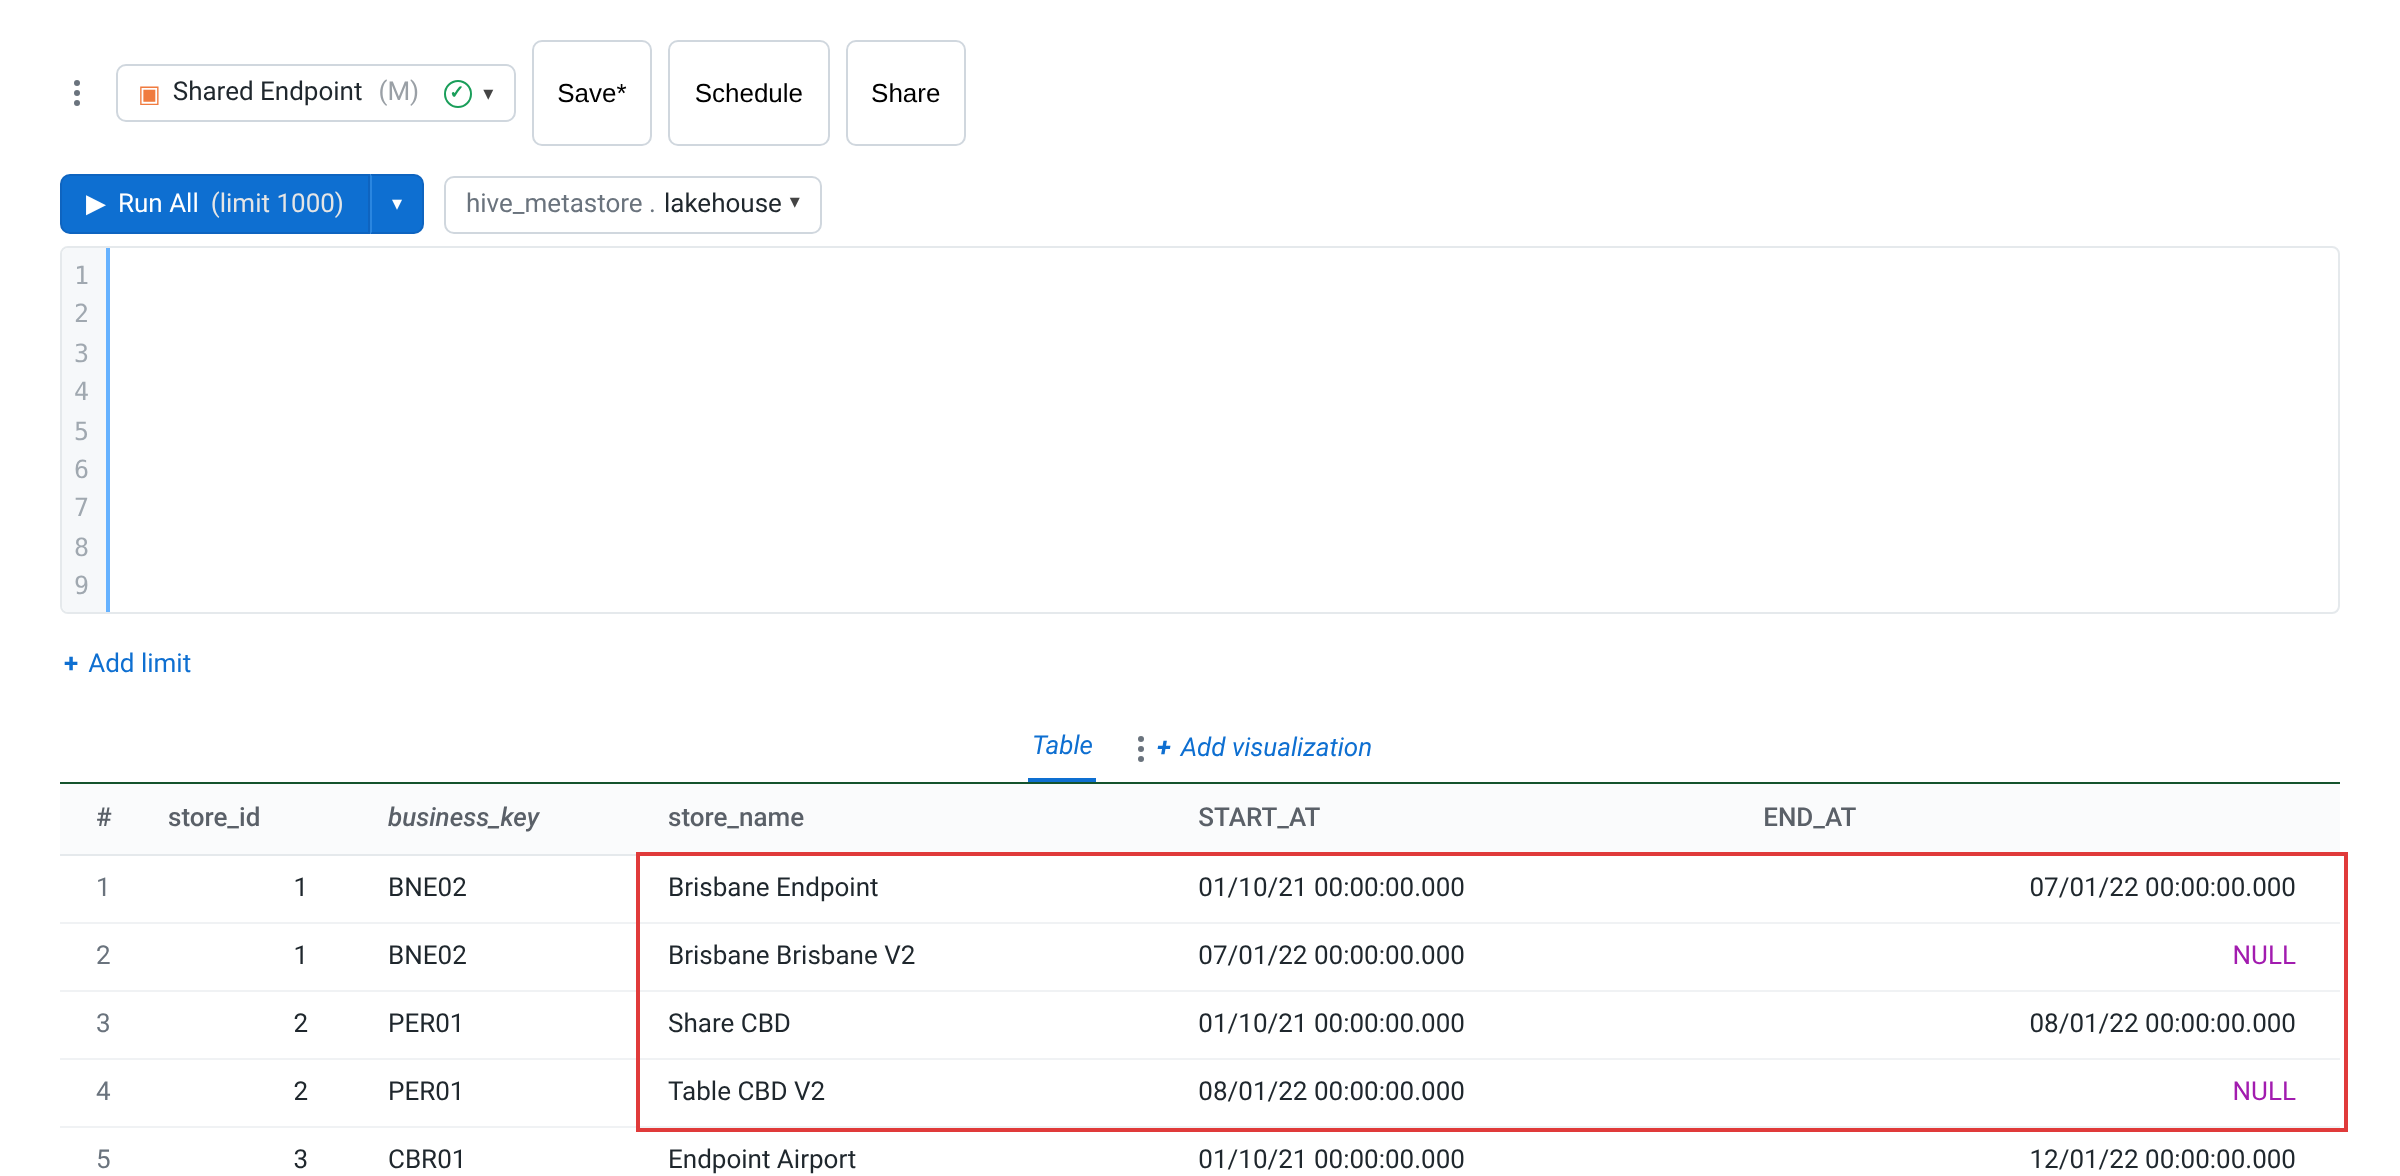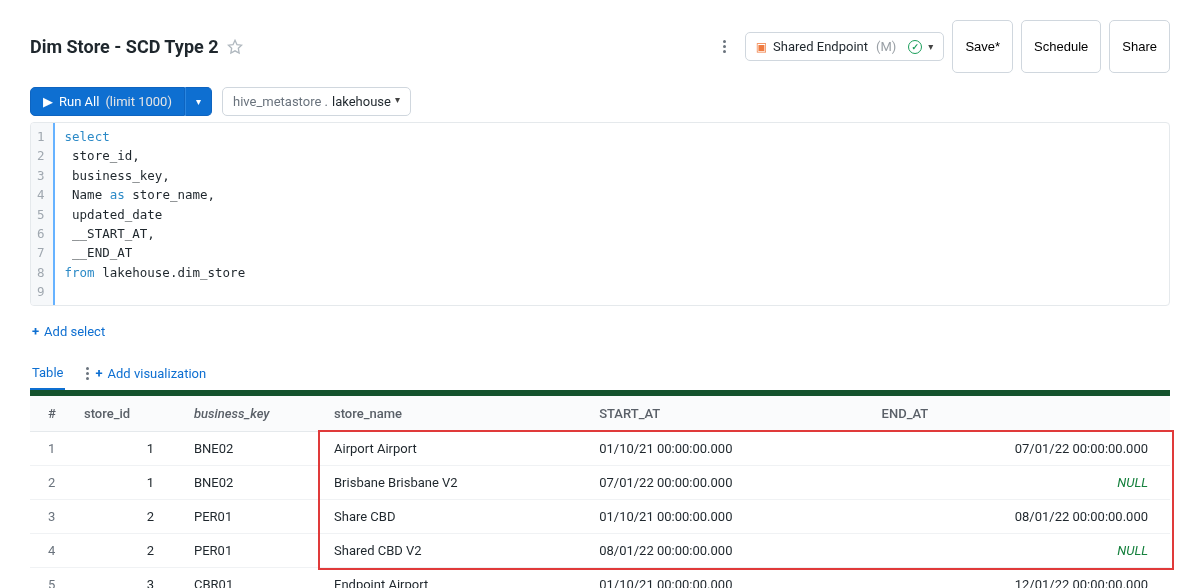--- a/index.html
+++ b/index.html
@@ -30,51 +30,45 @@
   .schema-sel .pre{color:#6a737d;}
   
   .editor{ border:1px solid #e5e9ec; border-radius:4px; font-family: Menlo, Consolas, monospace; font-size:12.5px; display:flex; line-height:1.55; margin-bottom:14px; overflow:hidden;}
   .gutter{ background:#f6f8fa; color:#a0a8b0; padding:4px 8px 4px 6px; text-align:right; user-select:none; border-right:2px solid #66b2ff;}
   .code{ padding:4px 10px; white-space:pre; }
   .kw{ color:#2c8ac7; }
   
   .addfilter{ color:#0e6fd1; font-size:13px; display:inline-flex; align-items:center; gap:5px; cursor:pointer; margin:4px 0 18px 2px;}
   .plus{font-weight:bold;}
   
-  .tabbar{ display:flex; align-items:center; justify-content:flex-start; border-bottom:6px solid #14532d; }
+  .tabbar{ display:flex; align-items:center; justify-content:center; border-bottom:1px solid #14532d;font-style:italic; }
   .tabs{display:flex; align-items:center; gap:14px;}
   .tab{ padding:8px 2px; color:#0e6fd1; border-bottom:2px solid #0e6fd1; font-size:13px; cursor:pointer;}
   .tabmore{ width:16px;height:16px;display:flex;flex-direction:column;gap:2px;justify-content:center;align-items:center;cursor:pointer;}
   .tabmore span{width:3px;height:3px;background:#6a737d;border-radius:50%;}
   .addviz{ color:#0e6fd1; font-size:13px; display:inline-flex; align-items:center; gap:5px; cursor:pointer; padding:8px 0;}
   
   table{ width:100%; border-collapse:collapse; font-size:13px; }
   thead th{ text-align:left; padding:10px 12px; color:#5a6068; font-weight:500; border-bottom:1px solid #e5e9ec; background:#fafbfc;}
   thead th:first-child{padding-left:18px;}
   tbody td{ padding:9px 12px; border-bottom:1px solid #f0f2f4; }
   tbody td:first-child{padding-left:18px; color:#6a737d;}
   td.num{text-align:right; padding-right:28px;}
   td.rnum{text-align:right; padding-right:22px;}
-  .null{ color:#15803d; font-style:italic; text-align:right;}
+  .null{ color:#a21caf; text-align:right;}
   
   .hl-box{ position:absolute; border:2px solid #e03a3a; pointer-events:none; }
   .tbl-wrap{position:relative;}
 </style>
 </head>
 <body>
 
 
 
 <div class="header">
-  <div class="title-wrap">
-    <span class="title">Dim Store - SCD Type 2</span>
-    <svg class="star-ic" viewBox="0 0 24 24" fill="none" stroke="currentColor" stroke-width="2">
-        <polygon points="12 2 15 8.5 22 9.3 17 14 18.2 21 12 17.8 5.8 21 7 14 2 9.3 9 8.5 12 2"></polygon>
-      </svg>
-  </div>
   <div class="right-controls">
     <div class="more-ic">
         <span></span>
         <span></span>
         <span></span>
       </div>
     <div class="btn endpoint">
       <span class="cube-ic">▣</span>
       <span>Shared Endpoint</span>
       <span class="m">(M)</span>
@@ -101,26 +95,25 @@
   </div>
   <div class="schema-sel">
     <span class="pre">hive_metastore .</span>
     <span>lakehouse</span>
     <span class="chev">▾</span>
   </div>
 </div>
 
 <div class="editor">
   <div class="gutter" id="gutter">1<br>2<br>3<br>4<br>5<br>6<br>7<br>8<br>9<br></div>
-  <div class="code" id="code"><span class="kw">select</span><br> store_id,<br> business_key,<br> Name <span class="kw">as</span> store_name,<br> updated_date<br> __START_AT,<br> __END_AT<br><span class="kw">from</span> lakehouse.dim_store<br><br></div>
 </div>
 
 <div class="addfilter">
   <span class="plus">+</span>
-  <span>Add select</span>
+  <span>Add limit</span>
 </div>
 
 <div class="tabbar">
   <div class="tabs">
     <div class="tab">Table</div>
     <div class="tabmore">
         <span></span>
         <span></span>
         <span></span>
       </div>
@@ -141,21 +134,21 @@
           <th>store_name</th>
           <th>START_AT</th>
           <th>END_AT</th>
         </tr>
       </thead>
   <tbody id="tbody">
         <tr>
           <td>1</td>
           <td class="num">1</td>
           <td>BNE02</td>
-          <td>Airport Airport</td>
+          <td>Brisbane Endpoint</td>
           <td>01/10/21 00:00:00.000</td>
           <td class="rnum">07/01/22 00:00:00.000</td>
         </tr>
         <tr>
           <td>2</td>
           <td class="num">1</td>
           <td>BNE02</td>
           <td>Brisbane Brisbane V2</td>
           <td>07/01/22 00:00:00.000</td>
           <td class="null rnum">NULL</td>
@@ -165,21 +158,21 @@
           <td class="num">2</td>
           <td>PER01</td>
           <td>Share CBD</td>
           <td>01/10/21 00:00:00.000</td>
           <td class="rnum">08/01/22 00:00:00.000</td>
         </tr>
         <tr>
           <td>4</td>
           <td class="num">2</td>
           <td>PER01</td>
-          <td>Shared CBD V2</td>
+          <td>Table CBD V2</td>
           <td>08/01/22 00:00:00.000</td>
           <td class="null rnum">NULL</td>
         </tr>
         <tr>
           <td>5</td>
           <td class="num">3</td>
           <td>CBR01</td>
           <td>Endpoint Airport</td>
           <td>01/10/21 00:00:00.000</td>
           <td class="rnum">12/01/22 00:00:00.000</td>

